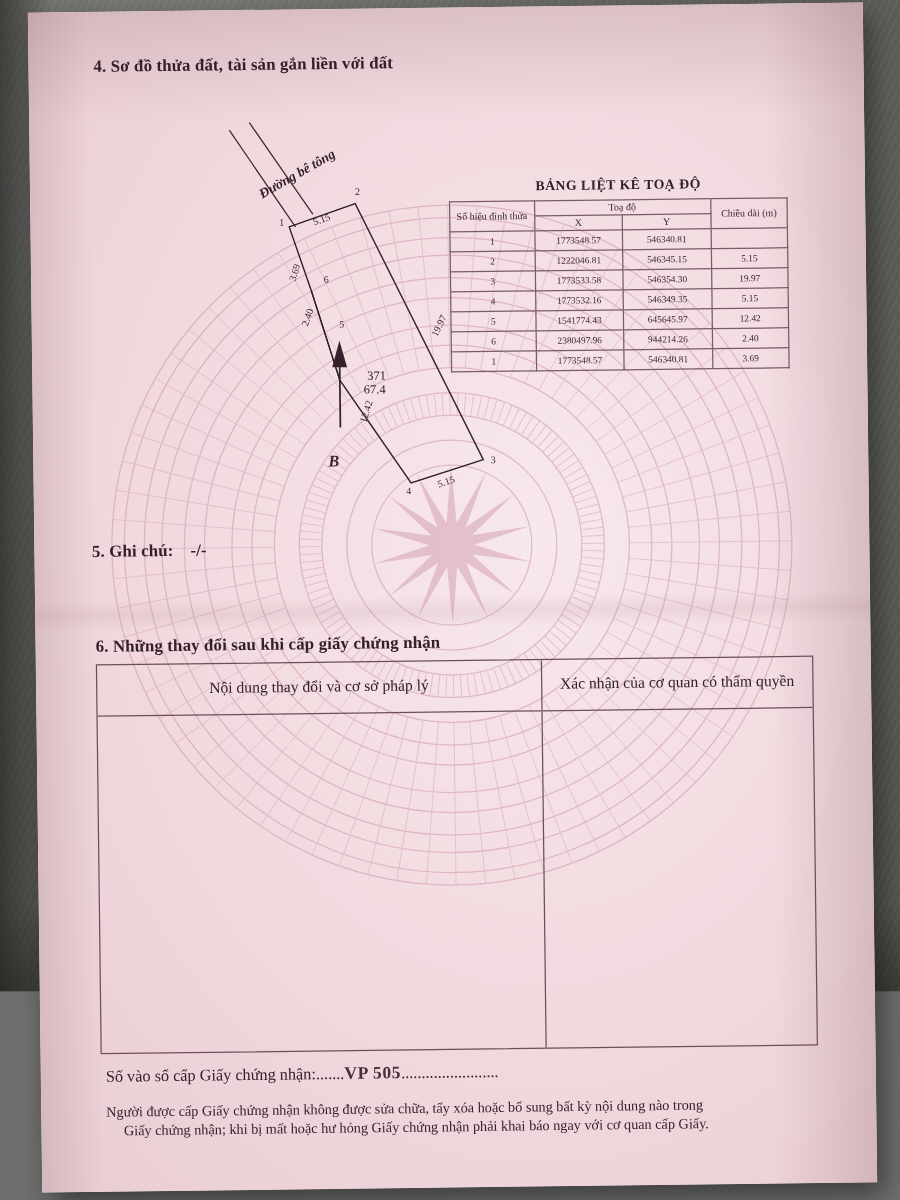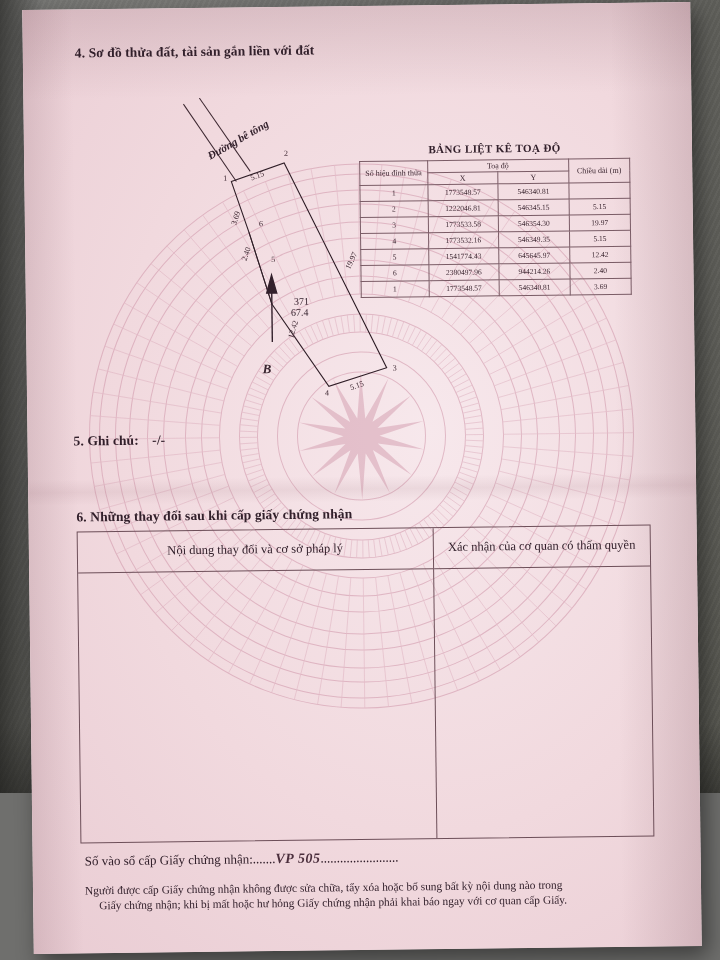--- a/index.html
+++ b/index.html
@@ -220,21 +220,20 @@
   .book-line {
     position: absolute;
     left: 52px;
     top: 844px;
     font-size: 13px;
     color: #32202b;
     white-space: nowrap;
   }
   .handwrite {
     font-family: "Liberation Serif", serif;
-    font-style: italic;
     font-weight: bold;
     color: #4b2f3d;
     letter-spacing: .5px;
     font-size: 14px;
   }
   .fineprint {
     position: absolute;
     left: 52px;
     top: 874px;
     width: 576px;

